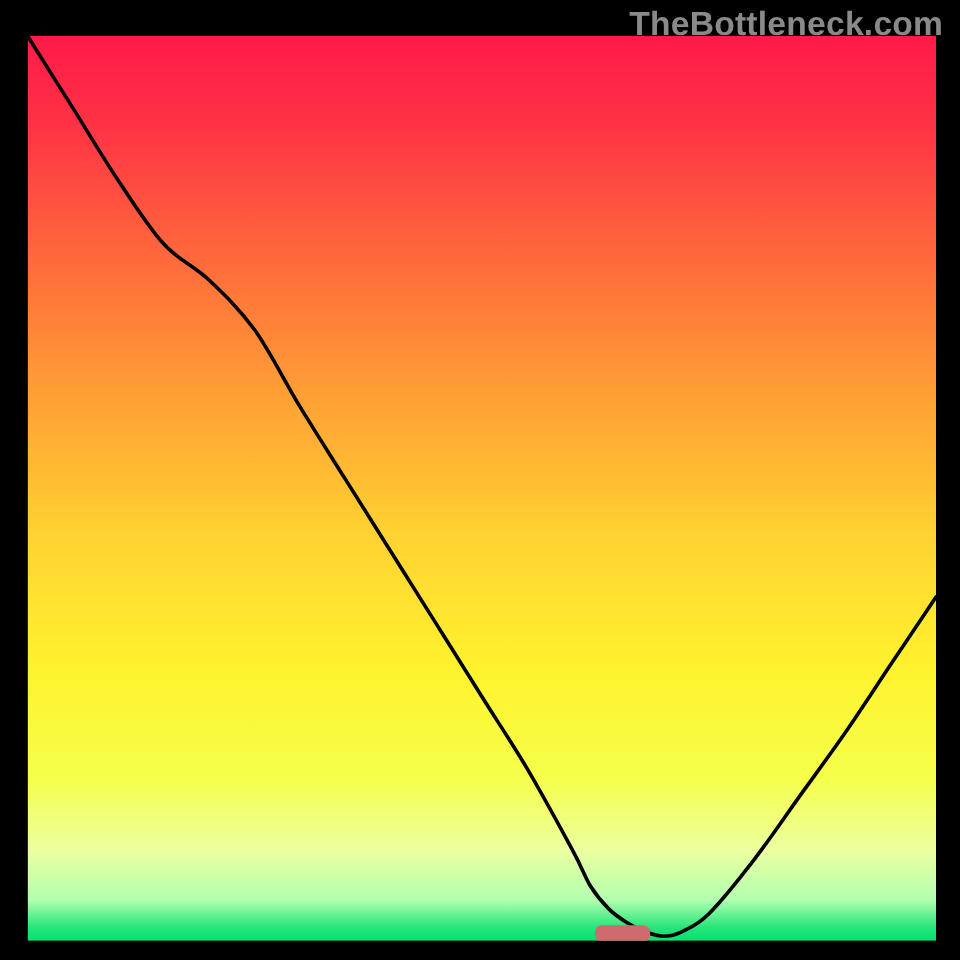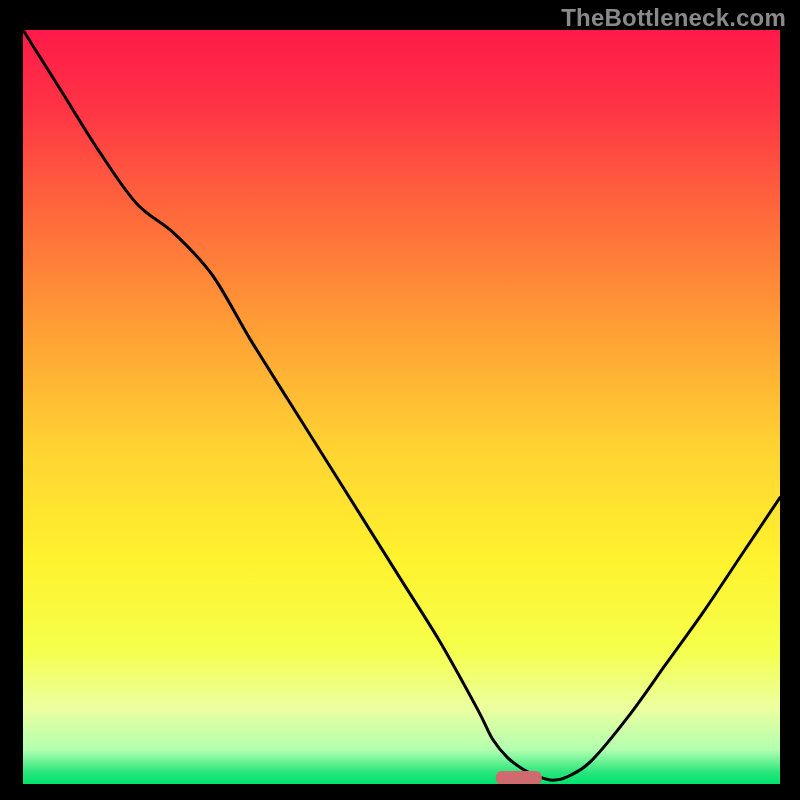--- a/index.html
+++ b/index.html
@@ -14,21 +14,21 @@
     position: relative;
     width: 800px;
     height: 800px;
     background: #000;
   }
   .watermark {
     position: absolute;
     top: 4px;
     right: 14px;
     font-family: Arial, Helvetica, sans-serif;
-    font-size: 24px;
+    font-size: 28px;
     font-weight: 600;
     color: #8a8a8a;
     letter-spacing: 0.2px;
     user-select: none;
   }
   svg.plot {
     position: absolute;
     left: 23px;
     top: 30px;
     display: block;

